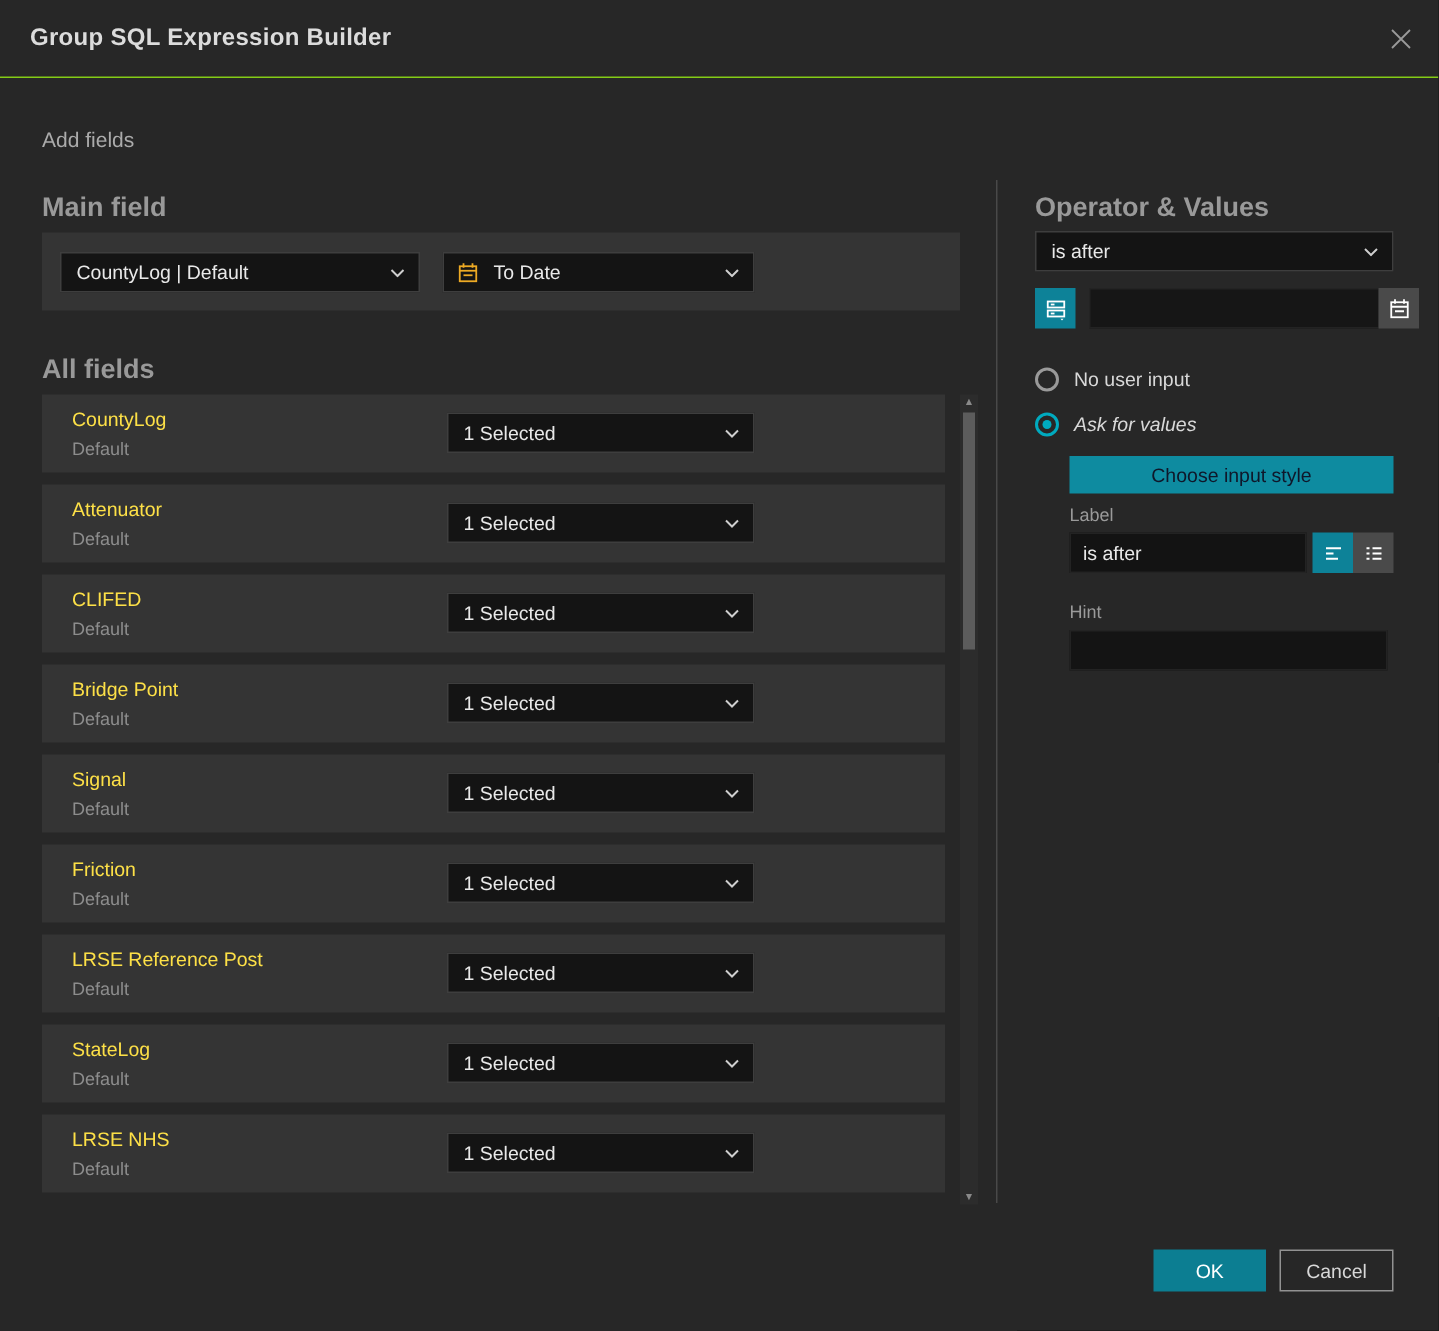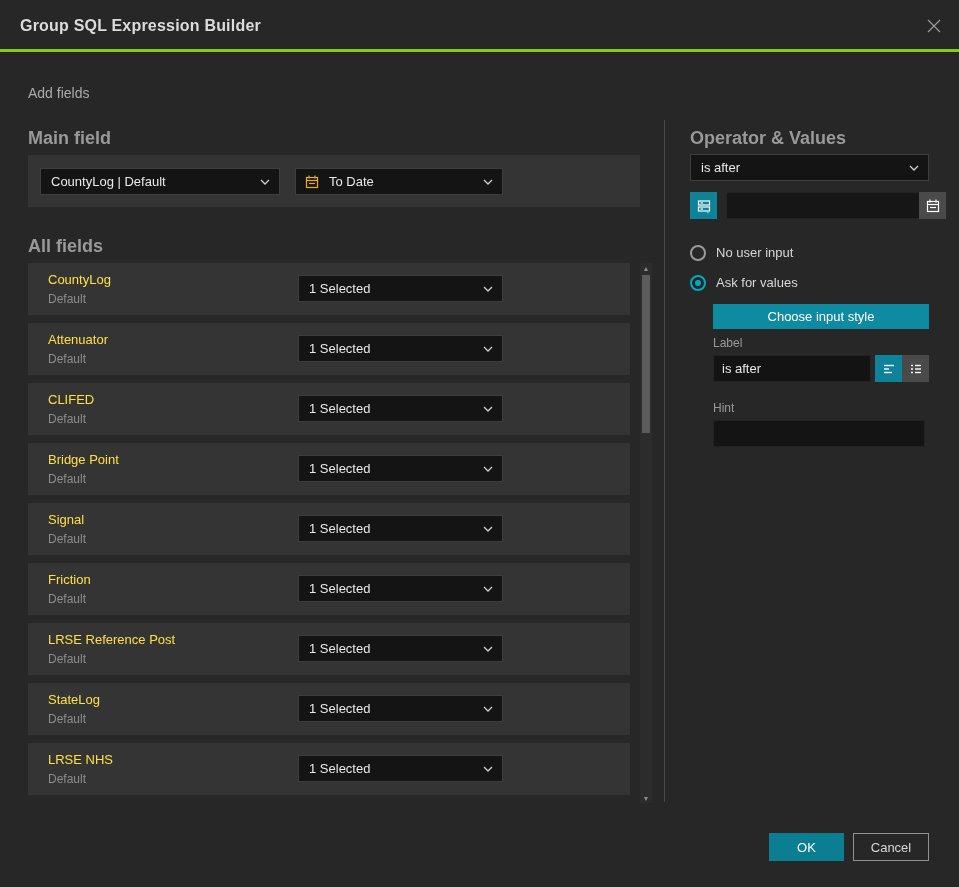--- a/index.html
+++ b/index.html
@@ -10,21 +10,21 @@
     position:relative;
     width:959px; height:887px;
     background:#272727;
     color:#d6d6d6;
     overflow:hidden;
   }
 
   
   .header {
     position:absolute; top:0; left:0; right:0; height:52px;
-    border-bottom:3px solid #84cc16;
+    border-bottom:1px solid #84cc16;
   }
   .header .title {
     position:absolute; left:20px; top:0; line-height:52px;
     font-size:16px; font-weight:700; color:#dcdcdc; letter-spacing:.2px;
   }
   .close-btn {
     position:absolute; right:14px; top:15px; width:22px; height:22px;
     cursor:pointer; color:#9a9a9a; display:flex; align-items:center; justify-content:center;
   }
 
@@ -99,21 +99,21 @@
   }
   .radio-circle.checked { border-color:#00aabf; }
   .radio-circle.checked::after {
     content:""; position:absolute; left:3px; top:3px; width:6px; height:6px;
     border-radius:50%; background:#00aabf;
   }
   .radio-label { font-size:13px; color:#d8d8d8; }
 
   .btn-choose {
     position:absolute; left:713px; top:304px; width:216px; height:25px;
-    background:#0e8ba0; border:none; color:#ffffff; font-size:13px;
+    background:#0e8ba0; border:none; color:#0f172a; font-size:13px;
     font-family:"Liberation Sans", sans-serif; cursor:pointer;
   }
 
   .caption { position:absolute; left:713px; font-size:12px; color:#9a9a9a; }
 
   .label-row { position:absolute; left:713px; top:355px; width:216px; height:27px; display:flex; }
   .label-row input {
     width:158px; flex:0 0 158px; height:27px; background:#131313; border:1px solid #232323;
     color:#e9e9e9; font-size:13px; padding:0 8px; outline:none;
   }
@@ -347,21 +347,21 @@
         <line x1="5" y1="9.5" x2="11" y2="9.5"></line>
       </svg>
     </button>
   </div>
 
   <div class="radio-row" style="top:245px;">
     <span class="radio-circle"></span>
     <span class="radio-label">No user input</span>
   </div>
 
-  <div class="radio-row" style="top:275px;">
+  <div class="radio-row" style="top:275px;font-style:italic;">
     <span class="radio-circle checked"></span>
     <span class="radio-label">Ask for values</span>
   </div>
 
   <button class="btn-choose">Choose input style</button>
 
   <div class="caption" style="top:336px;">Label</div>
 
   <div class="label-row">
     <input type="text" value="is after" style="">

